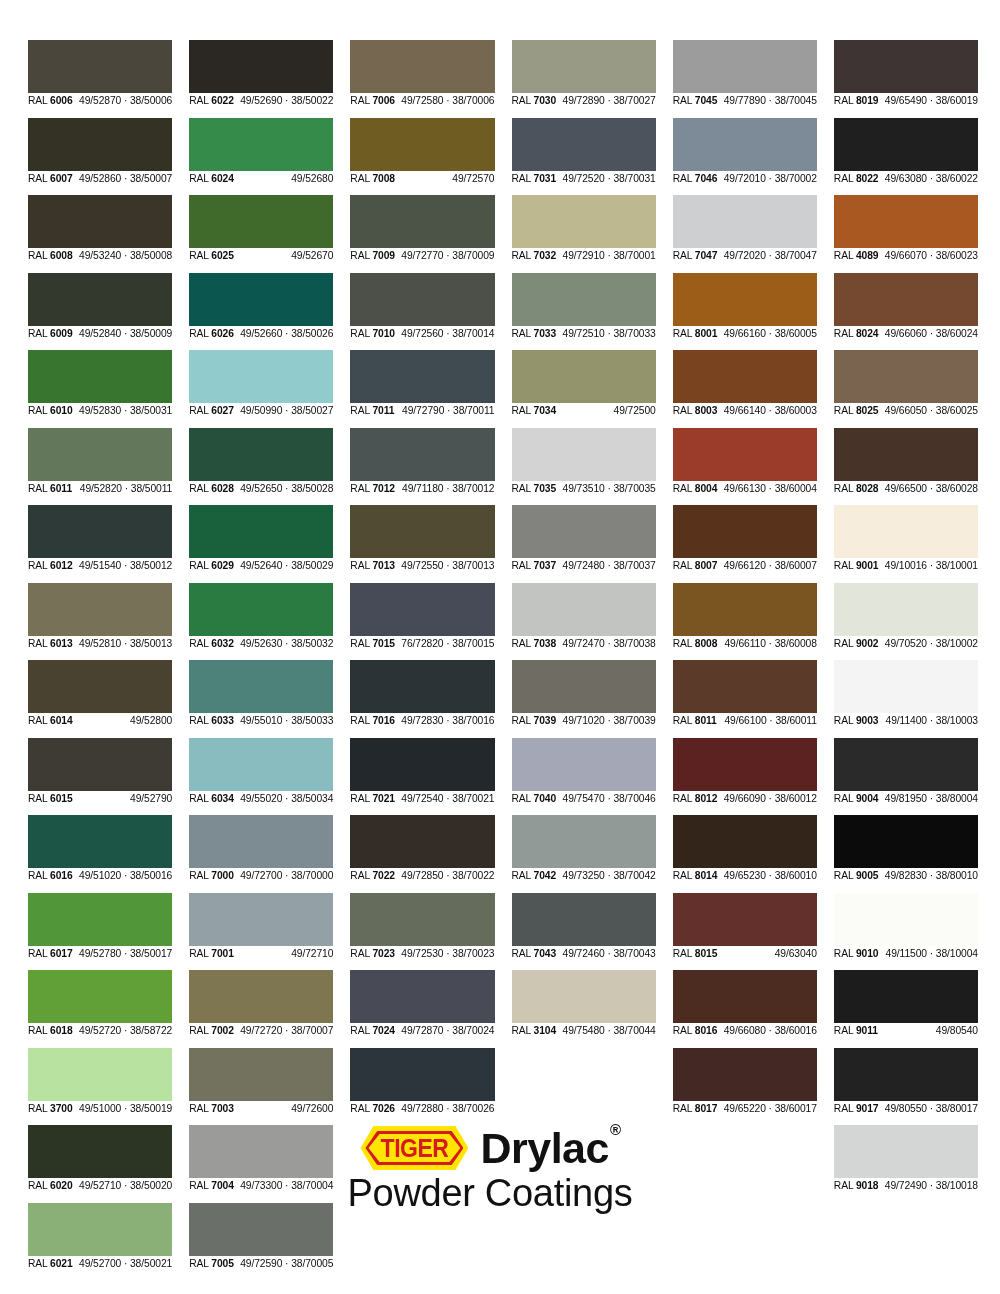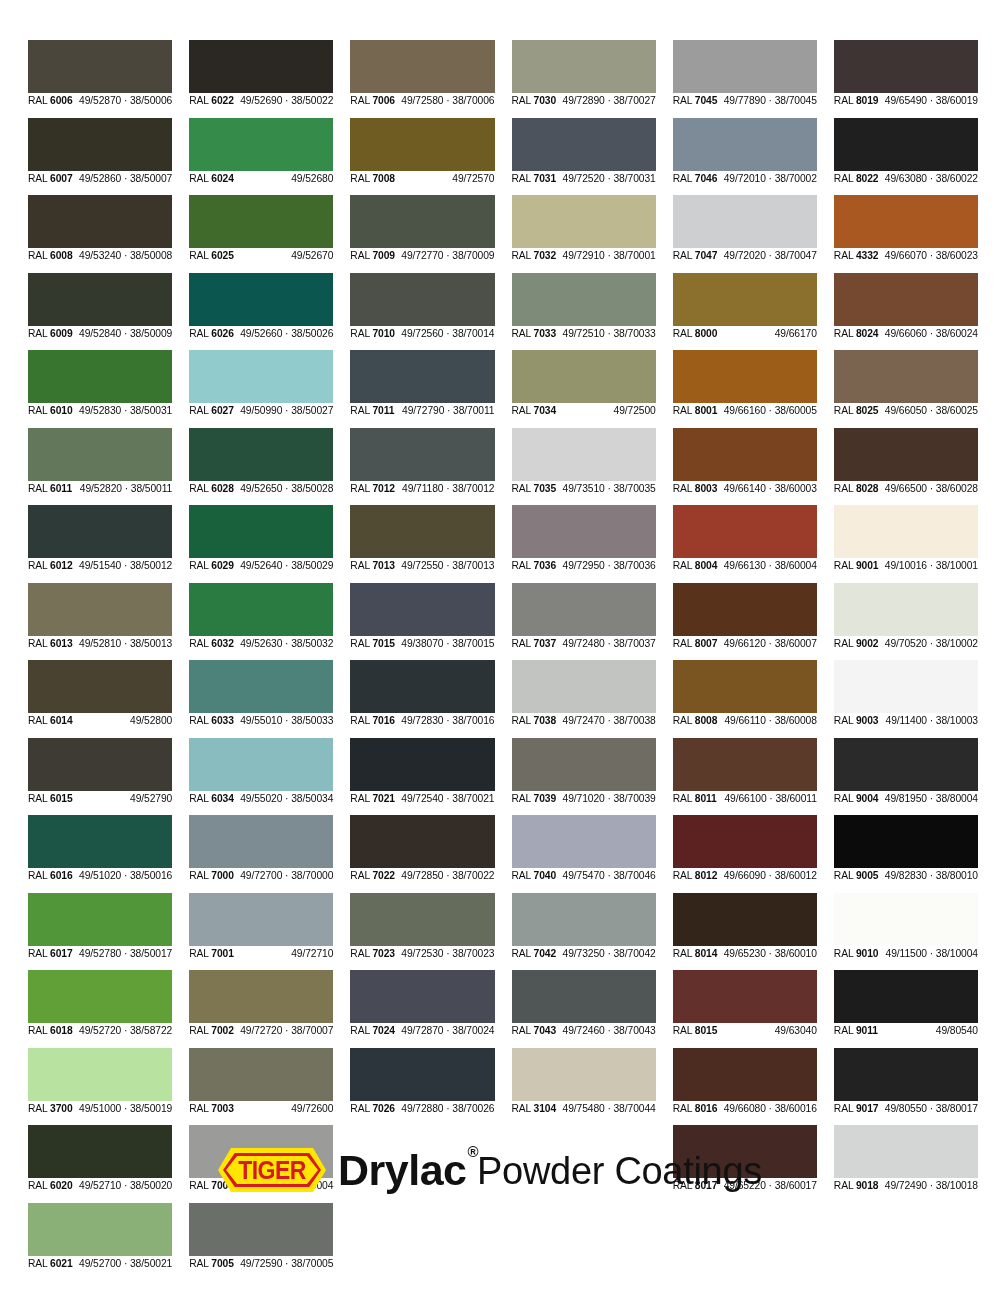--- a/index.html
+++ b/index.html
@@ -63,20 +63,21 @@
   .lbl-right { display: inline-block; }
 
   
   #logo-block {
     position: absolute;
     left: 355px;
     top: 1110px;
     width: 270px;
     height: 120px;
     display: flex;
+    flex-direction: column;
     align-items: center;
     justify-content: center;
   }
   .logo-row1 {
     display: flex;
     align-items: center;
     gap: 12px;
   }
   .tiger-badge {
     position: relative;
@@ -420,21 +421,21 @@
           <div class="swatch" style="background: rgb(81, 75, 51);"></div>
           <div class="label">
             <span class="lbl-left"><span class="ral">RAL </span><span class="num">7013</span></span>
             <span class="lbl-right">49/72550 · 38/70013</span>
           </div>
         </div>
         <div class="cell">
           <div class="swatch" style="background: rgb(71, 74, 87);"></div>
           <div class="label">
             <span class="lbl-left"><span class="ral">RAL </span><span class="num">7015</span></span>
-            <span class="lbl-right">49/38070 · 38/70015</span>
+            <span class="lbl-right">76/72820 · 38/70015</span>
           </div>
         </div>
         <div class="cell">
           <div class="swatch" style="background: rgb(44, 51, 55);"></div>
           <div class="label">
             <span class="lbl-left"><span class="ral">RAL </span><span class="num">7016</span></span>
             <span class="lbl-right">49/72830 · 38/70016</span>
           </div>
         </div>
         <div class="cell">
@@ -512,27 +513,20 @@
           </div>
         </div>
         <div class="cell">
           <div class="swatch" style="background: rgb(210, 211, 210);"></div>
           <div class="label">
             <span class="lbl-left"><span class="ral">RAL </span><span class="num">7035</span></span>
             <span class="lbl-right">49/73510 · 38/70035</span>
           </div>
         </div>
         <div class="cell">
-          <div class="swatch" style="background: rgb(133, 123, 127);"></div>
-          <div class="label">
-            <span class="lbl-left"><span class="ral">RAL </span><span class="num">7036</span></span>
-            <span class="lbl-right">49/72950 · 38/70036</span>
-          </div>
-        </div>
-        <div class="cell">
           <div class="swatch" style="background: rgb(130, 131, 126);"></div>
           <div class="label">
             <span class="lbl-left"><span class="ral">RAL </span><span class="num">7037</span></span>
             <span class="lbl-right">49/72480 · 38/70037</span>
           </div>
         </div>
         <div class="cell">
           <div class="swatch" style="background: rgb(194, 196, 194);"></div>
           <div class="label">
             <span class="lbl-left"><span class="ral">RAL </span><span class="num">7038</span></span>
@@ -593,27 +587,20 @@
           </div>
         </div>
         <div class="cell">
           <div class="swatch" style="background: rgb(206, 207, 209);"></div>
           <div class="label">
             <span class="lbl-left"><span class="ral">RAL </span><span class="num">7047</span></span>
             <span class="lbl-right">49/72020 · 38/70047</span>
           </div>
         </div>
         <div class="cell">
-          <div class="swatch" style="background: rgb(138, 112, 44);"></div>
-          <div class="label">
-            <span class="lbl-left"><span class="ral">RAL </span><span class="num">8000</span></span>
-            <span class="lbl-right">49/66170</span>
-          </div>
-        </div>
-        <div class="cell">
           <div class="swatch" style="background: rgb(155, 93, 24);"></div>
           <div class="label">
             <span class="lbl-left"><span class="ral">RAL </span><span class="num">8001</span></span>
             <span class="lbl-right">49/66160 · 38/60005</span>
           </div>
         </div>
         <div class="cell">
           <div class="swatch" style="background: rgb(122, 67, 32);"></div>
           <div class="label">
             <span class="lbl-left"><span class="ral">RAL </span><span class="num">8003</span></span>
@@ -695,21 +682,21 @@
         <div class="cell">
           <div class="swatch" style="background: rgb(32, 31, 31);"></div>
           <div class="label">
             <span class="lbl-left"><span class="ral">RAL </span><span class="num">8022</span></span>
             <span class="lbl-right">49/63080 · 38/60022</span>
           </div>
         </div>
         <div class="cell">
           <div class="swatch" style="background: rgb(170, 88, 34);"></div>
           <div class="label">
-            <span class="lbl-left"><span class="ral">RAL </span><span class="num">4332</span></span>
+            <span class="lbl-left"><span class="ral">RAL </span><span class="num">4089</span></span>
             <span class="lbl-right">49/66070 · 38/60023</span>
           </div>
         </div>
         <div class="cell">
           <div class="swatch" style="background: rgb(116, 73, 47);"></div>
           <div class="label">
             <span class="lbl-left"><span class="ral">RAL </span><span class="num">8024</span></span>
             <span class="lbl-right">49/66060 · 38/60024</span>
           </div>
         </div>

